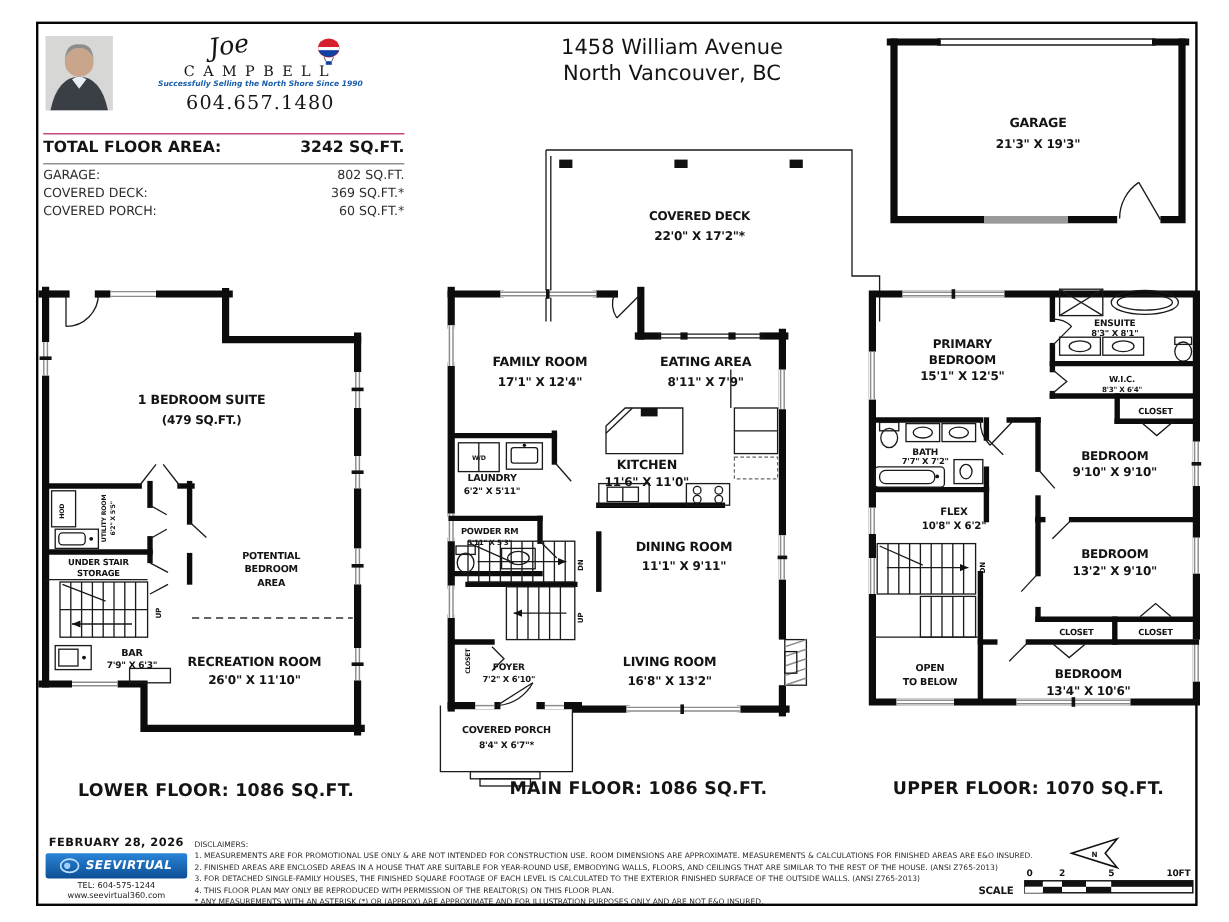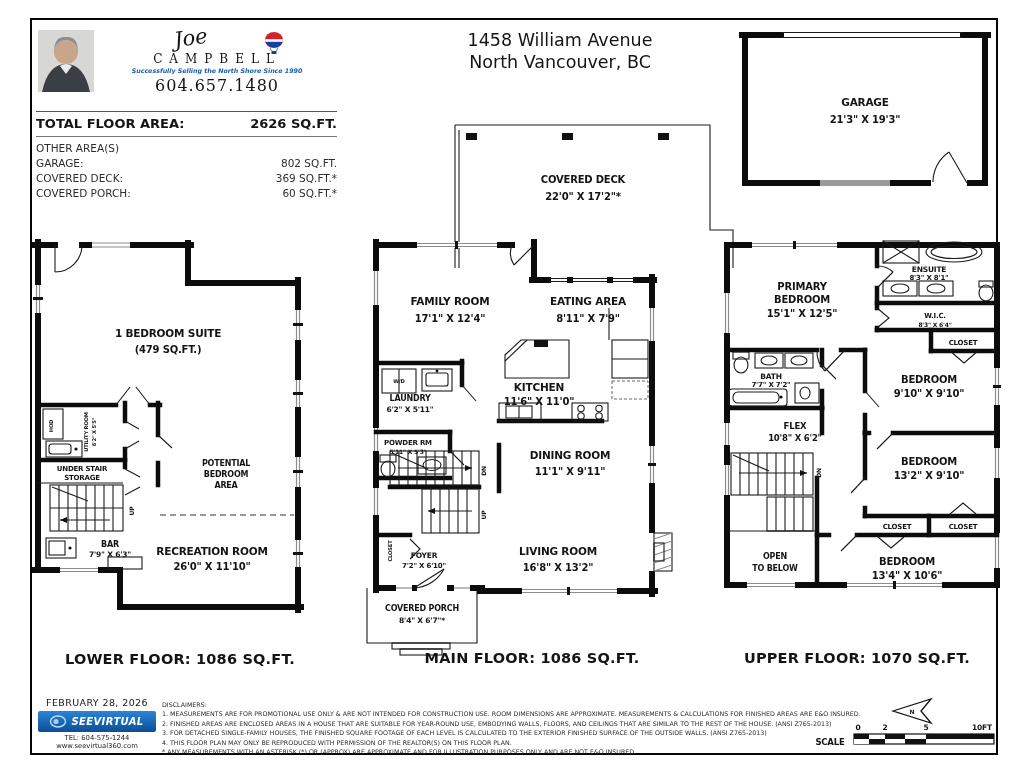--- a/index.html
+++ b/index.html
@@ -28,21 +28,21 @@
   .areas .row{display:flex;justify-content:space-between;color:#2d2d2d;margin-top:3px;}
   .areas .other{margin-top:5px;color:#2d2d2d;}
 
   .floor-title{font-weight:800;font-size:14.5px;text-align:center;letter-spacing:.2px;}
   #t-lower{left:30px;top:651px;width:300px;}
   #t-main{left:372px;top:650px;width:320px;}
   #t-upper{left:707px;top:650px;width:300px;}
 
   
   .f-left{left:36px;top:697px;width:122px;text-align:center;}
-  .f-date{font-weight:400;font-size:9.5px;letter-spacing:.4px;}
+  .f-date{font-weight:700;font-size:9.5px;letter-spacing:.4px;}
   .f-logo{margin:3px auto 2px auto;width:118px;height:21px;border-radius:2px;
           background:linear-gradient(#2a85d8,#0c4e94);display:flex;align-items:center;justify-content:center;gap:5px;}
   .f-logo span{color:#fff;font-weight:800;font-style:italic;font-size:10px;letter-spacing:.4px;}
   .f-tel{font-size:6.8px;color:#222;margin-top:1px;}
   .f-web{font-size:6.8px;color:#222;}
   .disclaimers{left:162px;top:700px;width:700px;font-size:6.3px;color:#2a2a2a;line-height:1.5;white-space:nowrap;}
   .disclaimers div{white-space:nowrap;}
 
   
   svg{position:absolute;overflow:visible;}
@@ -89,23 +89,22 @@
 </div>
 
 <div class="abs address">
   <div>1458 William Avenue</div>
   <div>North Vancouver, BC</div>
 </div>
 
 <div class="abs areas">
   <div class="total">
     <span>TOTAL FLOOR AREA:</span>
-    <span>2626 SQ.FT.</span>
+    <span>3242 SQ.FT.</span>
   </div>
-  <div class="other">OTHER AREA(S)</div>
   <div class="row">
     <span>GARAGE:</span>
     <span>802 SQ.FT.</span>
   </div>
   <div class="row">
     <span>COVERED DECK:</span>
     <span>369 SQ.FT.*</span>
   </div>
   <div class="row">
     <span>COVERED PORCH:</span>

